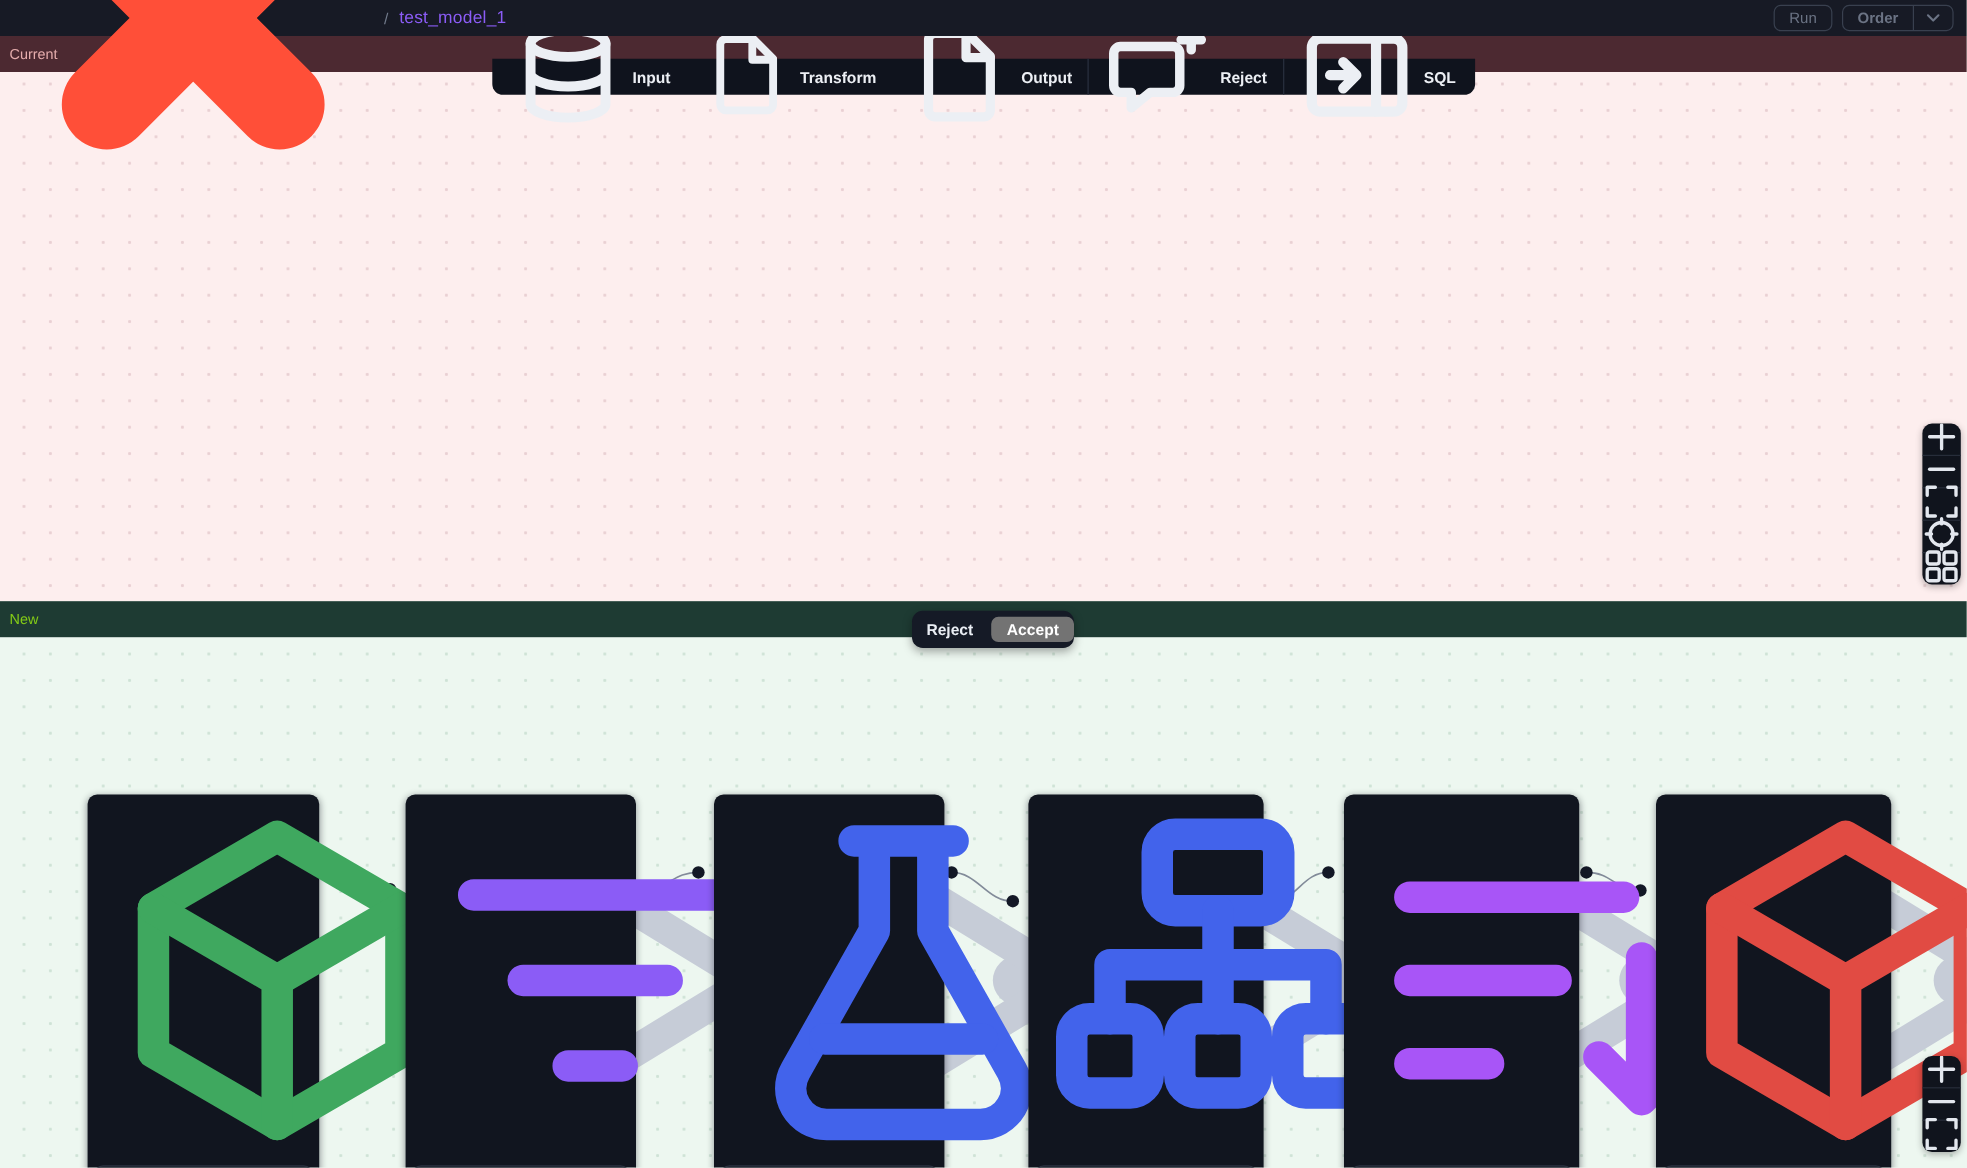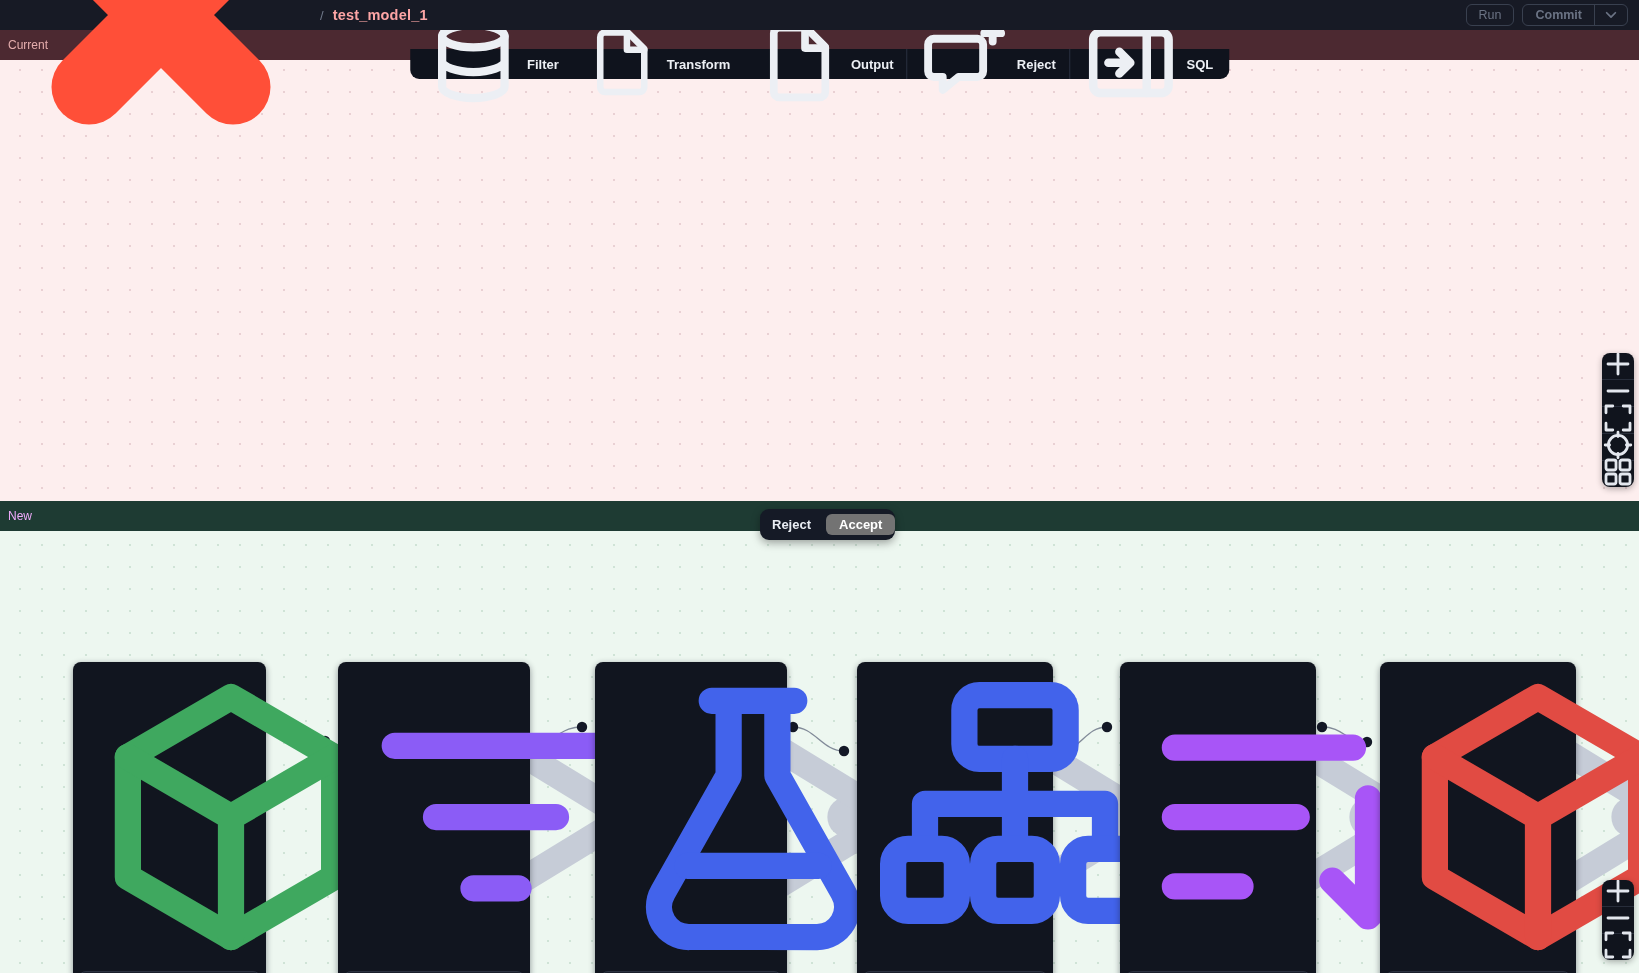--- a/index.html
+++ b/index.html
@@ -5,34 +5,34 @@
   html,body{margin:0;padding:0;}
   body{
     width:1639px;height:973px;position:relative;overflow:hidden;
     font-family:"Liberation Sans",sans-serif;background:#edf7f0;
   }
   
   .topbar{position:absolute;top:0;left:0;right:0;height:30px;background:#171a25;
     display:flex;align-items:center;padding:0 11px;gap:9px;z-index:10;box-sizing:border-box;}
   .logo svg{width:19px;height:19px;display:block;}
   .crumb-sep{color:#727b8c;font-size:13px;}
-  .doc-title{color:#fca5a5;font-weight:bold;font-size:14.5px;letter-spacing:.2px;}
+  .doc-title{color:#8b5cf6;font-weight:normal;font-size:14.5px;letter-spacing:.2px;}
   .top-actions{margin-left:auto;display:flex;gap:8px;align-items:center;}
   .btn-ghost{height:22px;display:flex;align-items:center;padding:0 12px;border:1px solid #39404f;
     border-radius:6px;color:#6b7384;font-weight:normal;font-size:12.5px;background:transparent;box-sizing:border-box;}
   .btn-split{display:flex;border:1px solid #39404f;border-radius:6px;color:#6b7384;
     font-weight:bold;font-size:12.5px;height:22px;align-items:stretch;box-sizing:border-box;}
   .btn-split .main{padding:0 12px;display:flex;align-items:center;}
   .btn-split .chev{padding:0 6px;border-left:1px solid #39404f;display:flex;align-items:center;color:#6b7384;}
   .btn-split .chev svg{width:12px;height:12px;}
   
   .band{position:absolute;left:0;right:0;height:30px;display:flex;align-items:center;
     padding-left:8px;font-size:12px;z-index:4;box-sizing:border-box;}
   .band-current{top:30px;background:#4c2931;color:#e5adad;}
-  .band-new{top:501px;background:#1e3b33;color:#f0abfc;}
+  .band-new{top:501px;background:#1e3b33;color:#84cc16;}
   
   .pane{position:absolute;left:0;right:0;z-index:1;}
   .pane-current{top:49px;height:452px;background-color:#fdeeee;
     background-image:radial-gradient(circle,#e9d0d3 1.1px,transparent 1.3px);
     background-size:22px 22px;background-position:9px 10px;}
   .pane-new{top:520px;height:453px;background-color:#edf7f0;
     background-image:radial-gradient(circle,#cfe3d6 1.1px,transparent 1.3px);
     background-size:22px 22px;background-position:9px 14px;}
   
   .toolbar{position:absolute;top:49px;left:50%;transform:translateX(-50%);height:30px;
@@ -75,21 +75,21 @@
   <span class="logo">
       <svg viewBox="0 0 20 20" style="width: 100%; height: 100%;">
         <path d="M5.2 5.2L14.8 14.8M14.8 5.2L5.2 14.8" fill="none" stroke="#ff4f38" stroke-width="5" stroke-linecap="round"></path>
       </svg>
     </span>
   <span class="crumb-sep">/</span>
   <span class="doc-title">test_model_1</span>
   <div class="top-actions">
     <button class="btn-ghost">Run</button>
     <div class="btn-split">
-      <span class="main">Commit</span>
+      <span class="main">Order</span>
       <span class="chev">
           <svg viewBox="0 0 16 16" fill="none" stroke="currentColor" stroke-width="1.4" stroke-linecap="round" stroke-linejoin="round" style="width: 100%; height: 100%;">
             <path d="M4.5 6.2L8 9.7l3.5-3.5"></path>
           </svg>
         </span>
     </div>
   </div>
 </div>
 
 <div class="band band-current">
@@ -101,21 +101,21 @@
   <span>New</span>
 </div>
 <div class="pane pane-new"></div>
 
 <div class="toolbar">
   <div class="tb-btn">
     <span><svg viewBox="0 0 16 16" fill="none" stroke="currentColor" stroke-width="1.4" stroke-linecap="round" stroke-linejoin="round" style="width: 100%; height: 100%;">
           <ellipse cx="8" cy="3.6" rx="5.3" ry="1.9"></ellipse>
           <path d="M2.7 3.6v4.2c0 1 2.4 1.9 5.3 1.9s5.3-.9 5.3-1.9V3.6M2.7 7.8v4.4c0 1 2.4 1.9 5.3 1.9s5.3-.9 5.3-1.9V7.8"></path>
         </svg></span>
-    <span>Filter</span>
+    <span>Input</span>
   </div>
   <div class="tb-btn">
     <span><svg viewBox="0 0 16 16" fill="none" stroke="currentColor" stroke-width="1.4" stroke-linecap="round" stroke-linejoin="round" style="width: 100%; height: 100%;">
           <path d="M4.2 1.6h4.9l3.5 3.5v8.2a1 1 0 0 1-1 1H4.2a1 1 0 0 1-1-1V2.6a1 1 0 0 1 1-1z"></path>
           <path d="M8.9 1.6v3.7h3.7"></path>
         </svg></span>
     <span>Transform</span>
   </div>
   <div class="tb-btn">
     <span><svg viewBox="0 0 16 16" fill="none" stroke="currentColor" stroke-width="1.4" stroke-linecap="round" stroke-linejoin="round" style="width: 100%; height: 100%;">

